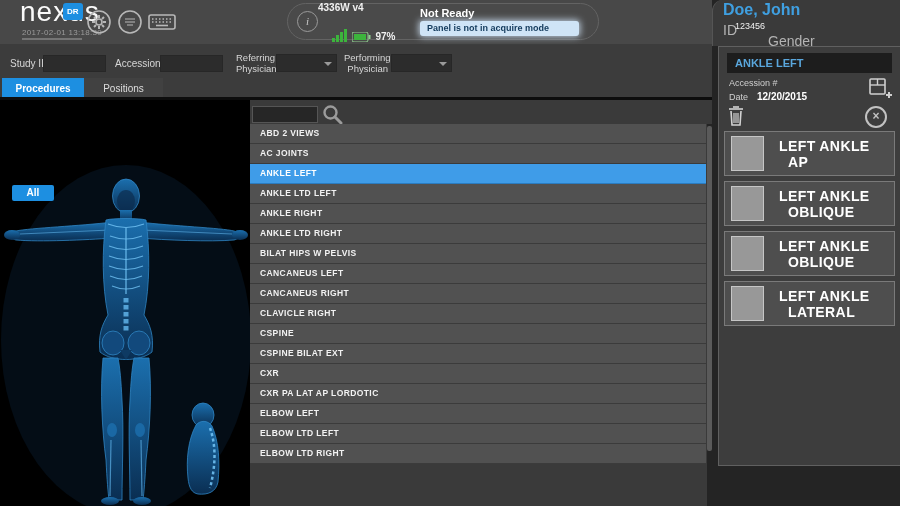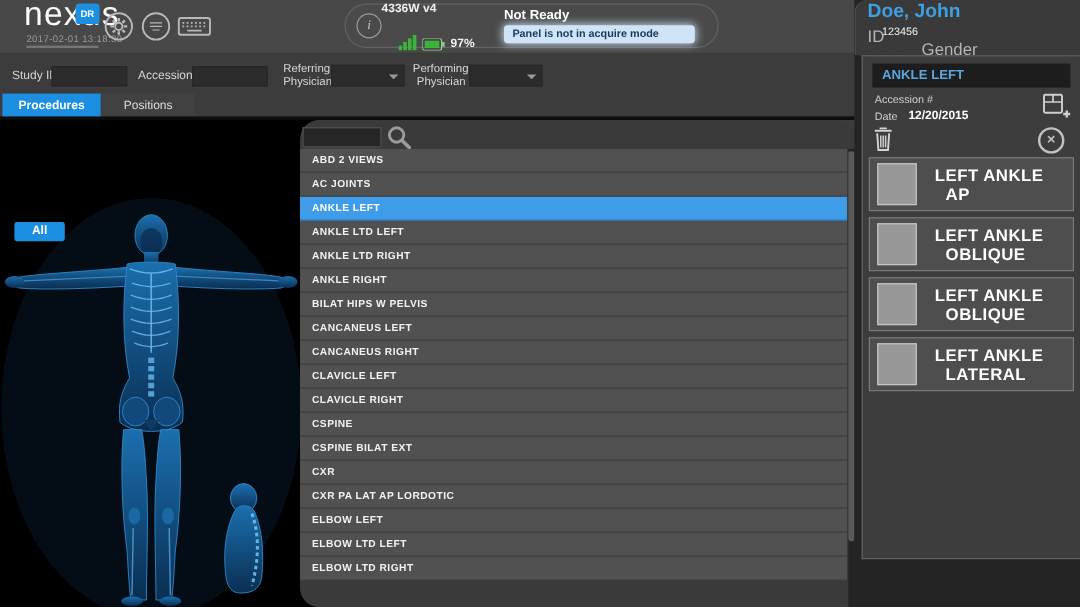--- a/index.html
+++ b/index.html
@@ -42,21 +42,21 @@
   .tab{position:absolute;top:78px;height:21px;font-size:10px;text-align:center;line-height:21px;cursor:pointer;}
   .tab.active{background:var(--accent);color:#fff;font-weight:bold;}
   .tab.inactive{background:#414141;color:#ddd;}
   .tab-underline{position:absolute;left:0;top:97px;width:712px;height:3px;background:#0d0d0d;}
   
   .body-panel{position:absolute;left:0;top:100px;width:286px;height:406px;background:#000;}
   .all-btn{position:absolute;left:12px;top:85px;width:42px;height:16px;background:var(--accent);
            color:#fff;font-size:10px;font-weight:bold;text-align:center;line-height:16px;
            border-radius:2px;cursor:pointer;}
   
-  .list-panel{position:absolute;left:250px;top:100px;width:462px;height:406px;background:#3a3a3a;border-radius:16px;}
+  .list-panel{position:absolute;left:250px;top:100px;width:462px;height:406px;background:#3a3a3a;}
   .search-input{position:absolute;left:2px;top:6px;width:66px;height:17px;background:#262626;
                 border:1px solid #555;box-sizing:border-box;color:#eee;font-size:10px;padding:0 4px;}
   .search-icon{position:absolute;left:72px;top:4px;width:21px;height:21px;}
   .proc-rows{position:absolute;left:0;top:24px;width:456px;height:382px;overflow:hidden;}
   .proc-row{height:20px;box-sizing:border-box;background:#515151;border-bottom:1px solid #3b3b3b;
             font-size:8.5px;font-weight:bold;letter-spacing:.4px;color:#f2f2f2;
             line-height:19px;padding-left:10px;cursor:pointer;}
   .proc-row.selected{background:var(--selected_row);border-bottom:1px solid #2b7cc0;color:#fff;}
   .vscroll{position:absolute;right:0;top:24px;width:5px;height:382px;background:#242424;}
   .vscroll-thumb{position:absolute;left:0;top:2px;width:5px;height:325px;background:#5a5a5a;border-radius:2px;}
@@ -242,26 +242,25 @@
     <svg class="search-icon" viewBox="0 0 21 21">
       <circle cx="8.5" cy="8.5" r="6" fill="none" stroke="#9b9b9b" stroke-width="2.4"></circle>
       <line x1="13" y1="13" x2="19" y2="19" stroke="#9b9b9b" stroke-width="3" stroke-linecap="round"></line>
     </svg>
     <div class="proc-rows">
 
     <div class="proc-row">ABD 2 VIEWS</div>
         <div class="proc-row">AC JOINTS</div>
         <div class="proc-row selected">ANKLE LEFT</div>
         <div class="proc-row">ANKLE LTD LEFT</div>
+        <div class="proc-row">ANKLE RIGHT</div>
         <div class="proc-row">ANKLE LTD RIGHT</div>
-        <div class="proc-row">ANKLE RIGHT</div>
         <div class="proc-row">BILAT HIPS W PELVIS</div>
         <div class="proc-row">CANCANEUS LEFT</div>
         <div class="proc-row">CANCANEUS RIGHT</div>
-        <div class="proc-row">CLAVICLE LEFT</div>
         <div class="proc-row">CLAVICLE RIGHT</div>
         <div class="proc-row">CSPINE</div>
         <div class="proc-row">CSPINE BILAT EXT</div>
         <div class="proc-row">CXR</div>
         <div class="proc-row">CXR PA LAT AP LORDOTIC</div>
         <div class="proc-row">ELBOW LEFT</div>
         <div class="proc-row">ELBOW LTD LEFT</div>
         <div class="proc-row">ELBOW LTD RIGHT</div>
       </div>
     <div class="vscroll">

